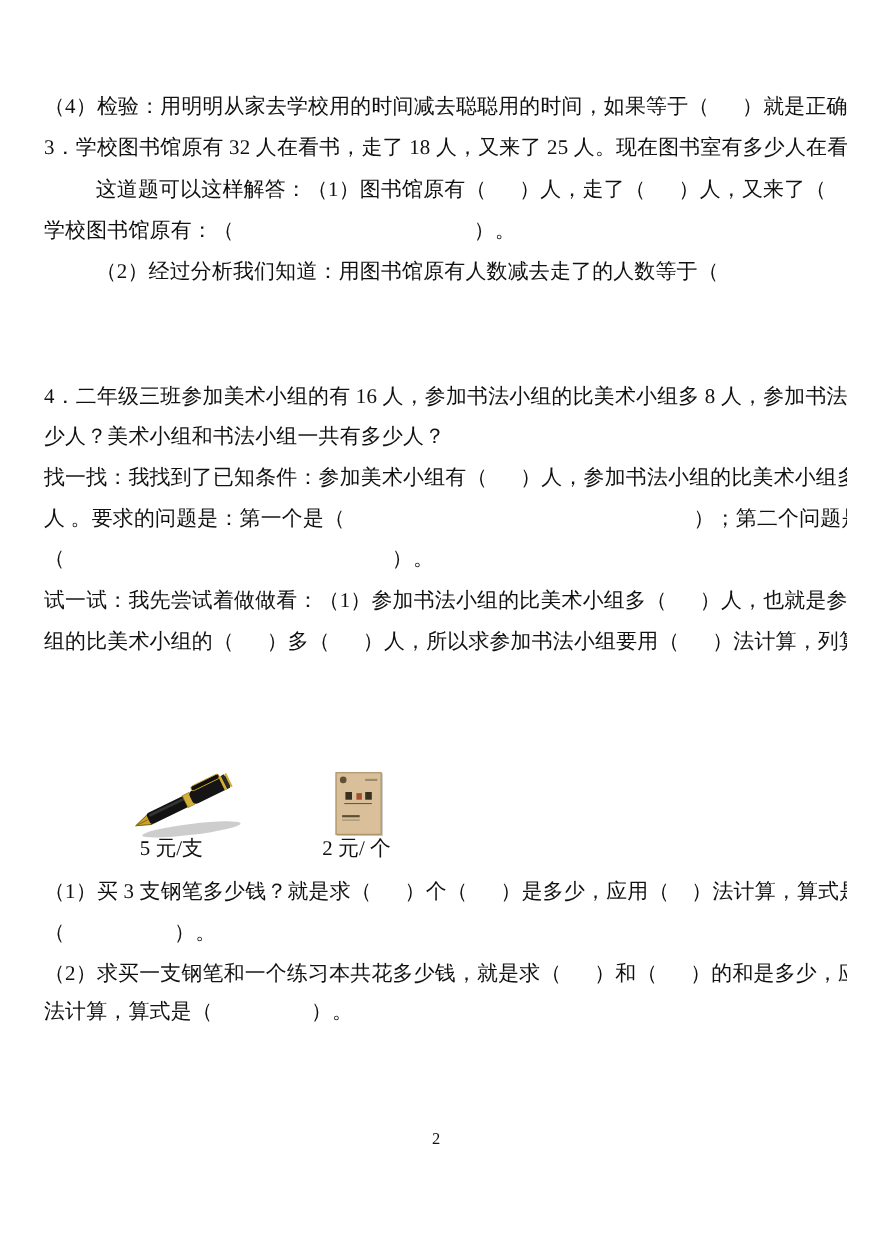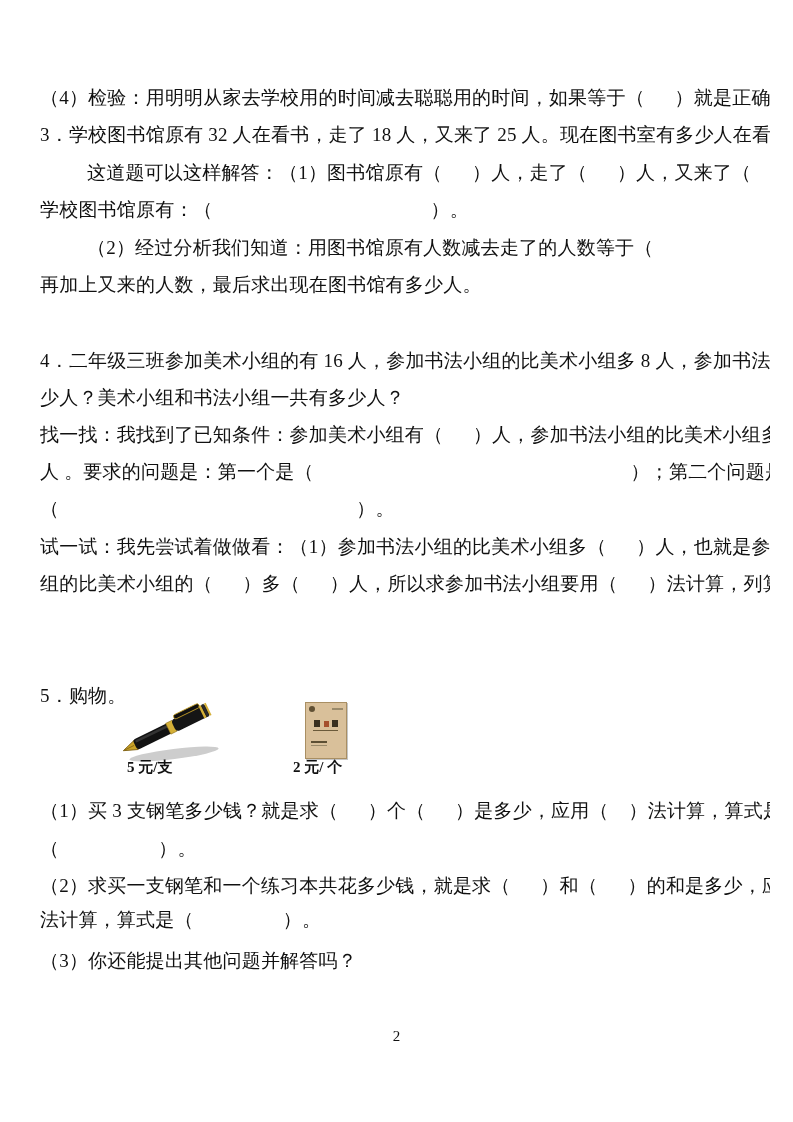--- a/index.html
+++ b/index.html
@@ -29,22 +29,22 @@
   }
   .ind2 { left: 87px; width: 683px; }
   .blank {
     display: inline-block;
     height: 1em;
     border-bottom: 2px solid #000000;
     vertical-align: baseline;
   }
   .price-label {
     position: absolute;
-    font-size: 15px;
-    font-weight: bold;
+    font-size: 19px;
+    font-weight: normal;
     white-space: pre;
   }
   .pen-wrap {
     position: absolute;
     left: 112px;
     top: 696px;
     width: 110px;
     height: 66px;
   }
   .notebook {
@@ -94,40 +94,38 @@
 <body>
 
 <div class="page">
 
   <div class="line" style="top:84px">（4）检验：用明明从家去学校用的时间减去聪聪用的时间，如果等于（      ）就是正确的。</div>
 
   <div class="line" style="top:121px">3．学校图书馆原有 32 人在看书，走了 18 人，又来了 25 人。现在图书室有多少人在看书？</div>
   <div class="line ind2" style="top:159px">这道题可以这样解答：（1）图书馆原有（      ）人，走了（      ）人，又来了（      ）人。</div>
   <div class="line" style="top:196px">学校图书馆原有：（                                            ）。</div>
   <div class="line ind2" style="top:234px">（2）经过分析我们知道：用图书馆原有人数减去走了的人数等于（                               ），</div>
-  <div class="line" style="top:271px">再加上又来的人数，最后求出现在图书馆有多少人。</div>
   <div class="line ind2" style="top:309px">
     <span class="blank" style="width:237px"></span>
   </div>
 
   <div class="line" style="top:347px">4．二年级三班参加美术小组的有 16 人，参加书法小组的比美术小组多 8 人，参加书法小组有多</div>
   <div class="line" style="top:384px">少人？美术小组和书法小组一共有多少人？</div>
   <div class="line" style="top:421px">找一找：我找到了已知条件：参加美术小组有（      ）人，参加书法小组的比美术小组多（      ）</div>
   <div class="line" style="top:458px">人 。要求的问题是：第一个是（                                                                ）；第二个问题是</div>
   <div class="line" style="top:495px">（                                                            ）。</div>
   <div class="line" style="top:533px">试一试：我先尝试着做做看：（1）参加书法小组的比美术小组多（      ）人，也就是参加书法小</div>
   <div class="line" style="top:570px">组的比美术小组的（      ）多（      ）人，所以求参加书法小组要用（      ）法计算，列算式计</div>
   <div class="line" style="top:607px">
     <span class="blank" style="width:195px"></span>
   </div>
   <div class="line" style="top:645px">
     <span class="blank" style="width:240px"></span>
   </div>
 
-  <div class="line" style="top:682px">5．购物。</div>
 
   <div class="pen-wrap">
     <svg width="110" height="66" viewBox="0 0 110 66">
       <ellipse cx="62" cy="58" rx="45" ry="5" fill="#bcbcbc" opacity="0.75" transform="rotate(-7 62 58)"></ellipse>
       <g transform="translate(10,52) rotate(-26)">
         <polygon points="0,3 14,-1.5 14,8.5" fill="#c9a227" stroke="#7a5c10" stroke-width="0.8"></polygon>
         <line x1="2" y1="3" x2="12" y2="3" stroke="#7a5c10" stroke-width="0.7"></line>
         <rect x="13" y="-2.5" width="44" height="11" rx="3" fill="#121212"></rect>
         <rect x="15" y="-1" width="40" height="2.5" rx="1" fill="#3c3c3c" opacity="0.8"></rect>
         <rect x="50" y="-3" width="7" height="12" fill="#d4af37" stroke="#8a6d1a" stroke-width="0.5"></rect>
@@ -152,17 +150,16 @@
     <div class="nb-bottomline"></div>
   </div>
 
   <div class="price-label" style="left:127px; top:758px">5 元/支</div>
   <div class="price-label" style="left:293px; top:758px">2 元/ 个</div>
 
   <div class="line" style="top:797px">（1）买 3 支钢笔多少钱？就是求（      ）个（      ）是多少，应用（    ）法计算，算式是：</div>
   <div class="line" style="top:835px">（                    ）。</div>
   <div class="line" style="top:872px">（2）求买一支钢笔和一个练习本共花多少钱，就是求（      ）和（      ）的和是多少，应用（    ）</div>
   <div class="line" style="top:906px">法计算，算式是（                  ）。</div>
-  <div class="line" style="top:947px">（3）你还能提出其他问题并解答吗？</div>
 
   <div class="page-number">2</div>
 
 </div>
 
 </body></html>

